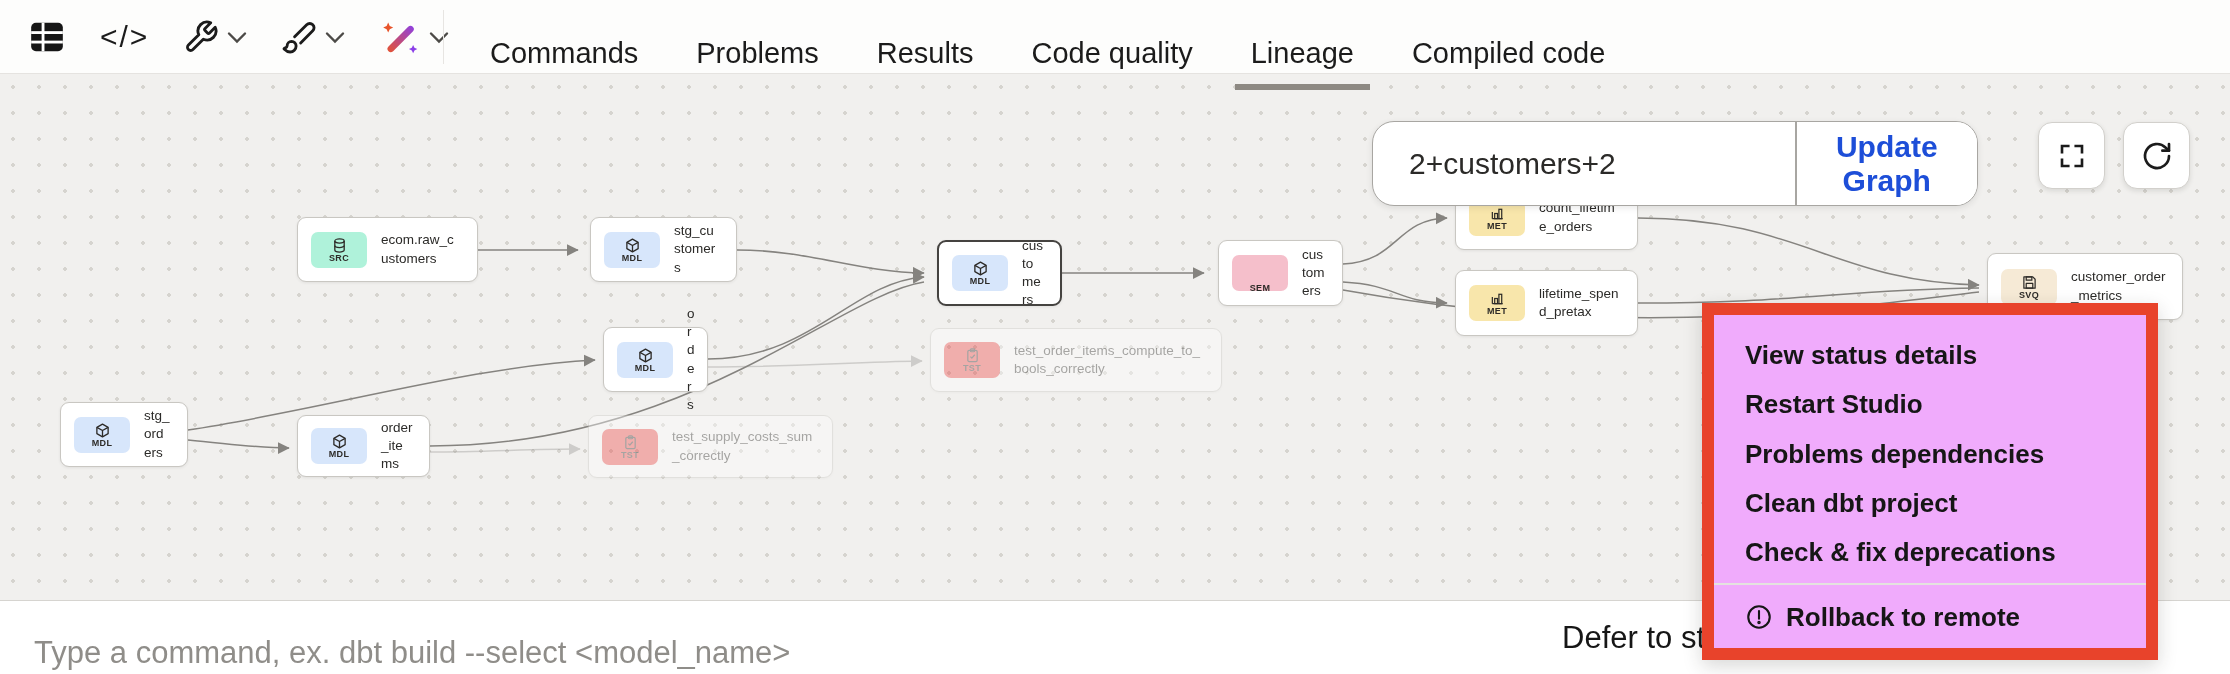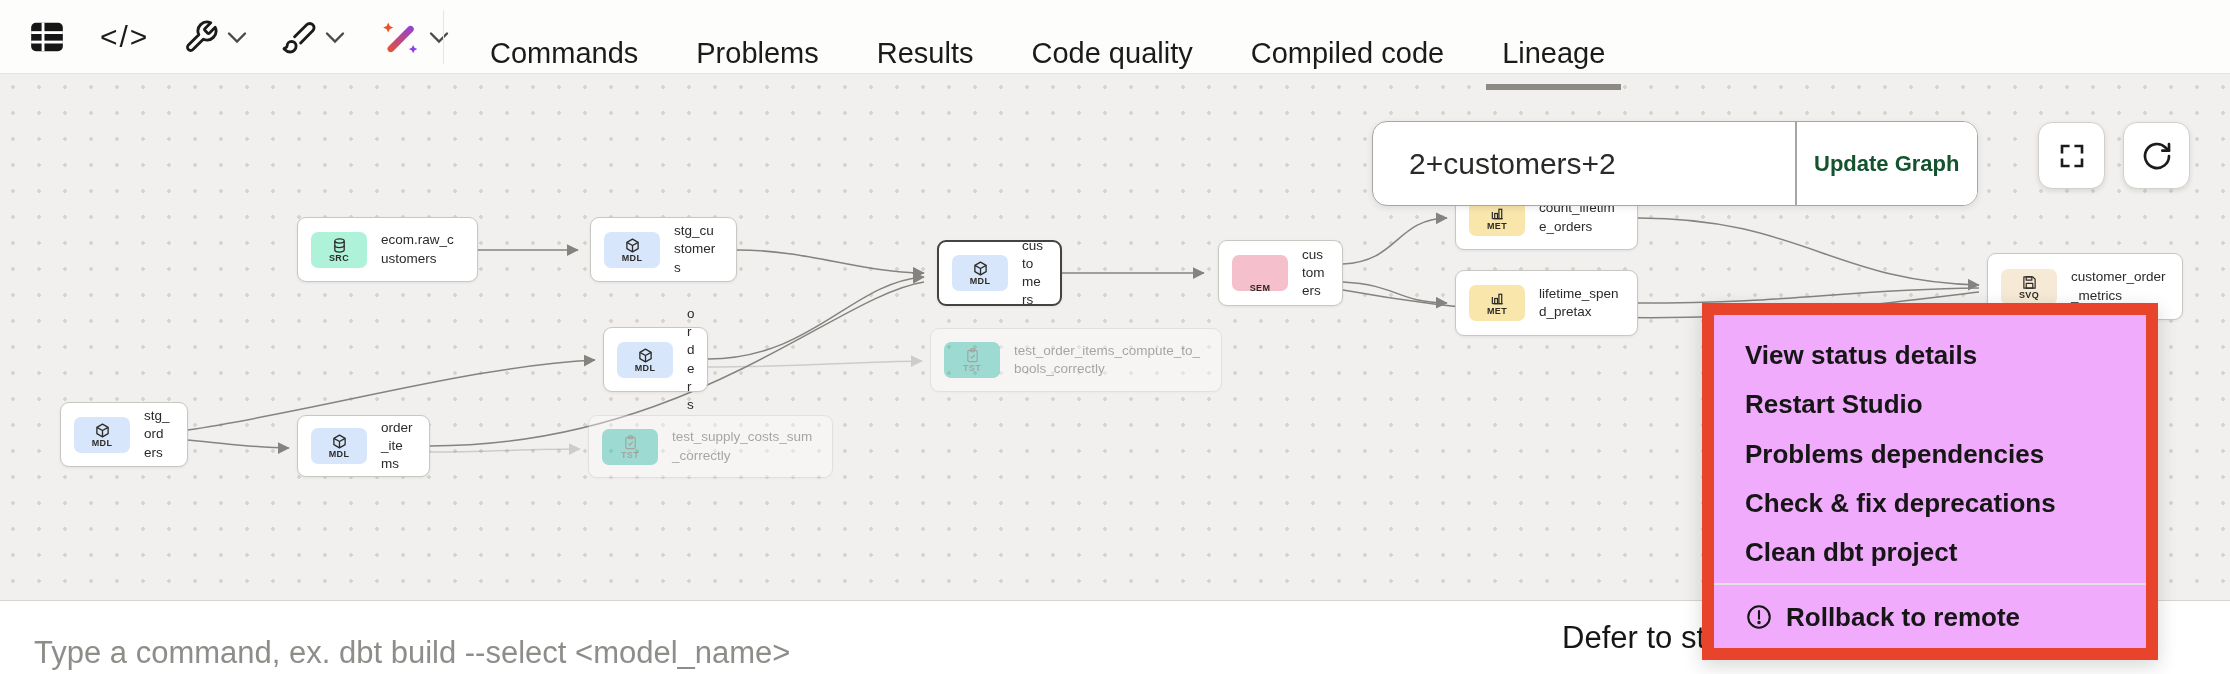--- a/index.html
+++ b/index.html
@@ -33,32 +33,32 @@
   .node.faded { opacity:.38; }
   .badge { width:56px; height:36px; border-radius:7px; display:flex; flex-direction:column;
     align-items:center; justify-content:center; flex:0 0 auto; padding-top:2px; }
   .badge svg { display:block; }
   .btype { font-size:9px; font-weight:700; color:#2d2b28; letter-spacing:.3px; line-height:1.1; margin-top:1px; }
   .badge.src { background:#aff2da; }
   .badge.mdl { background:#d7e6fb; }
   .badge.sem { background:#f5bfcb;gap:29px; }
   .badge.met { background:#f8e6ab; }
   .badge.svq { background:#f6ead6; }
-  .badge.tst { background:#14b8a6; }
+  .badge.tst { background:#ef4444; }
   .nlabel { font-size:13.5px; color:#2b2a28; line-height:1.35; word-break:break-all; padding-right:16px; }
 
   
   #selector { position:absolute; left:1372px; top:121px; width:606px; height:85px;
-    background:#ffffff; border:1.5px solid #a8a6a2; border-radius:15px; display:flex;
+    background:#ffffff; border:1.5px solid #a8a6a2; border-radius:22px; display:flex;
     box-shadow:0 2px 6px rgba(40,38,35,.10); z-index:20; overflow:hidden; }
   #selector-input { flex:0 0 376px; border:none; outline:none; font-family:"Liberation Sans",sans-serif;
     font-size:30px; color:#2b2a28; padding:0 0 0 36px; background:transparent; }
   #selector-divider { width:1.5px; background:#a8a6a2; }
   #update-graph { flex:1; display:flex; align-items:center; justify-content:center;
-    font-size:22px; font-weight:600; color:#14532d; background:#fff; border:none; cursor:pointer; }
+    font-size:30px; font-weight:600; color:#1d4ed8; background:#fff; border:none; cursor:pointer; }
   .canvas-btn { position:absolute; width:67px; height:67px; background:#ffffff; border:1.5px solid #d2d0cc;
     border-radius:14px; display:flex; align-items:center; justify-content:center;
     box-shadow:0 2px 5px rgba(40,38,35,.12); cursor:pointer; z-index:20; }
   #fullscreen-btn { left:2038px; top:122px; }
   #refresh-btn { left:2123px; top:122px; }
 
   
   #status-menu { position:absolute; left:1702px; top:303px; width:456px; height:357px;
     background:#f0abfc; border:12px solid #e8432b; z-index:60;
     box-shadow:0 6px 18px rgba(40,38,35,.18); display:flex; flex-direction:column; padding:16px 0 6px 0; }
@@ -127,22 +127,22 @@
             <polyline points="2,2.5 10,10.5 18,2.5"></polyline>
           </svg>
       </div>
     </div>
     <div class="tb-divider"></div>
     <div id="tabs">
       <div class="tab">Commands</div>
       <div class="tab">Problems</div>
       <div class="tab">Results</div>
       <div class="tab">Code quality</div>
+      <div class="tab active">Lineage</div>
       <div class="tab">Compiled code</div>
-      <div class="tab active">Lineage</div>
     </div>
   </div>
 
   <div id="canvas">
     <svg id="edges">
       <defs>
         <marker id="arr" markerWidth="9" markerHeight="9" refX="7.5" refY="4" orient="auto">
           <path d="M0,0 L8,4 L0,8 Z" fill="#85837f"></path>
         </marker>
       </defs>
@@ -322,22 +322,22 @@
     <svg width="32" height="32" viewBox="0 0 24 24" fill="none" stroke="#1b1b1b" stroke-width="2" stroke-linecap="round" stroke-linejoin="round">
       <path d="M21 12 a9 9 0 1 1 -2.64 -6.36 L21 8"></path>
         <polyline points="21,3 21,8 16,8"></polyline>
     </svg>
   </div>
 
   <div id="status-menu">
     <div class="menu-item">View status details</div>
     <div class="menu-item">Restart Studio</div>
     <div class="menu-item">Problems dependencies</div>
+    <div class="menu-item">Clean dbt project</div>
     <div class="menu-item">Check &amp; fix deprecations</div>
-    <div class="menu-item">Clean dbt project</div>
     <div class="menu-sep"></div>
     <div class="menu-item danger">
       <svg width="28" height="28" viewBox="0 0 24 24" fill="none" stroke="#161616" stroke-width="1.8">
         <circle cx="12" cy="12" r="9.2"></circle>
           <line x1="12" y1="6.8" x2="12" y2="13.4" stroke-linecap="round"></line>
           <circle cx="12" cy="16.8" r="0.6" fill="#161616"></circle>
       </svg>
       <span>Rollback to remote</span>
     </div>
   </div>

